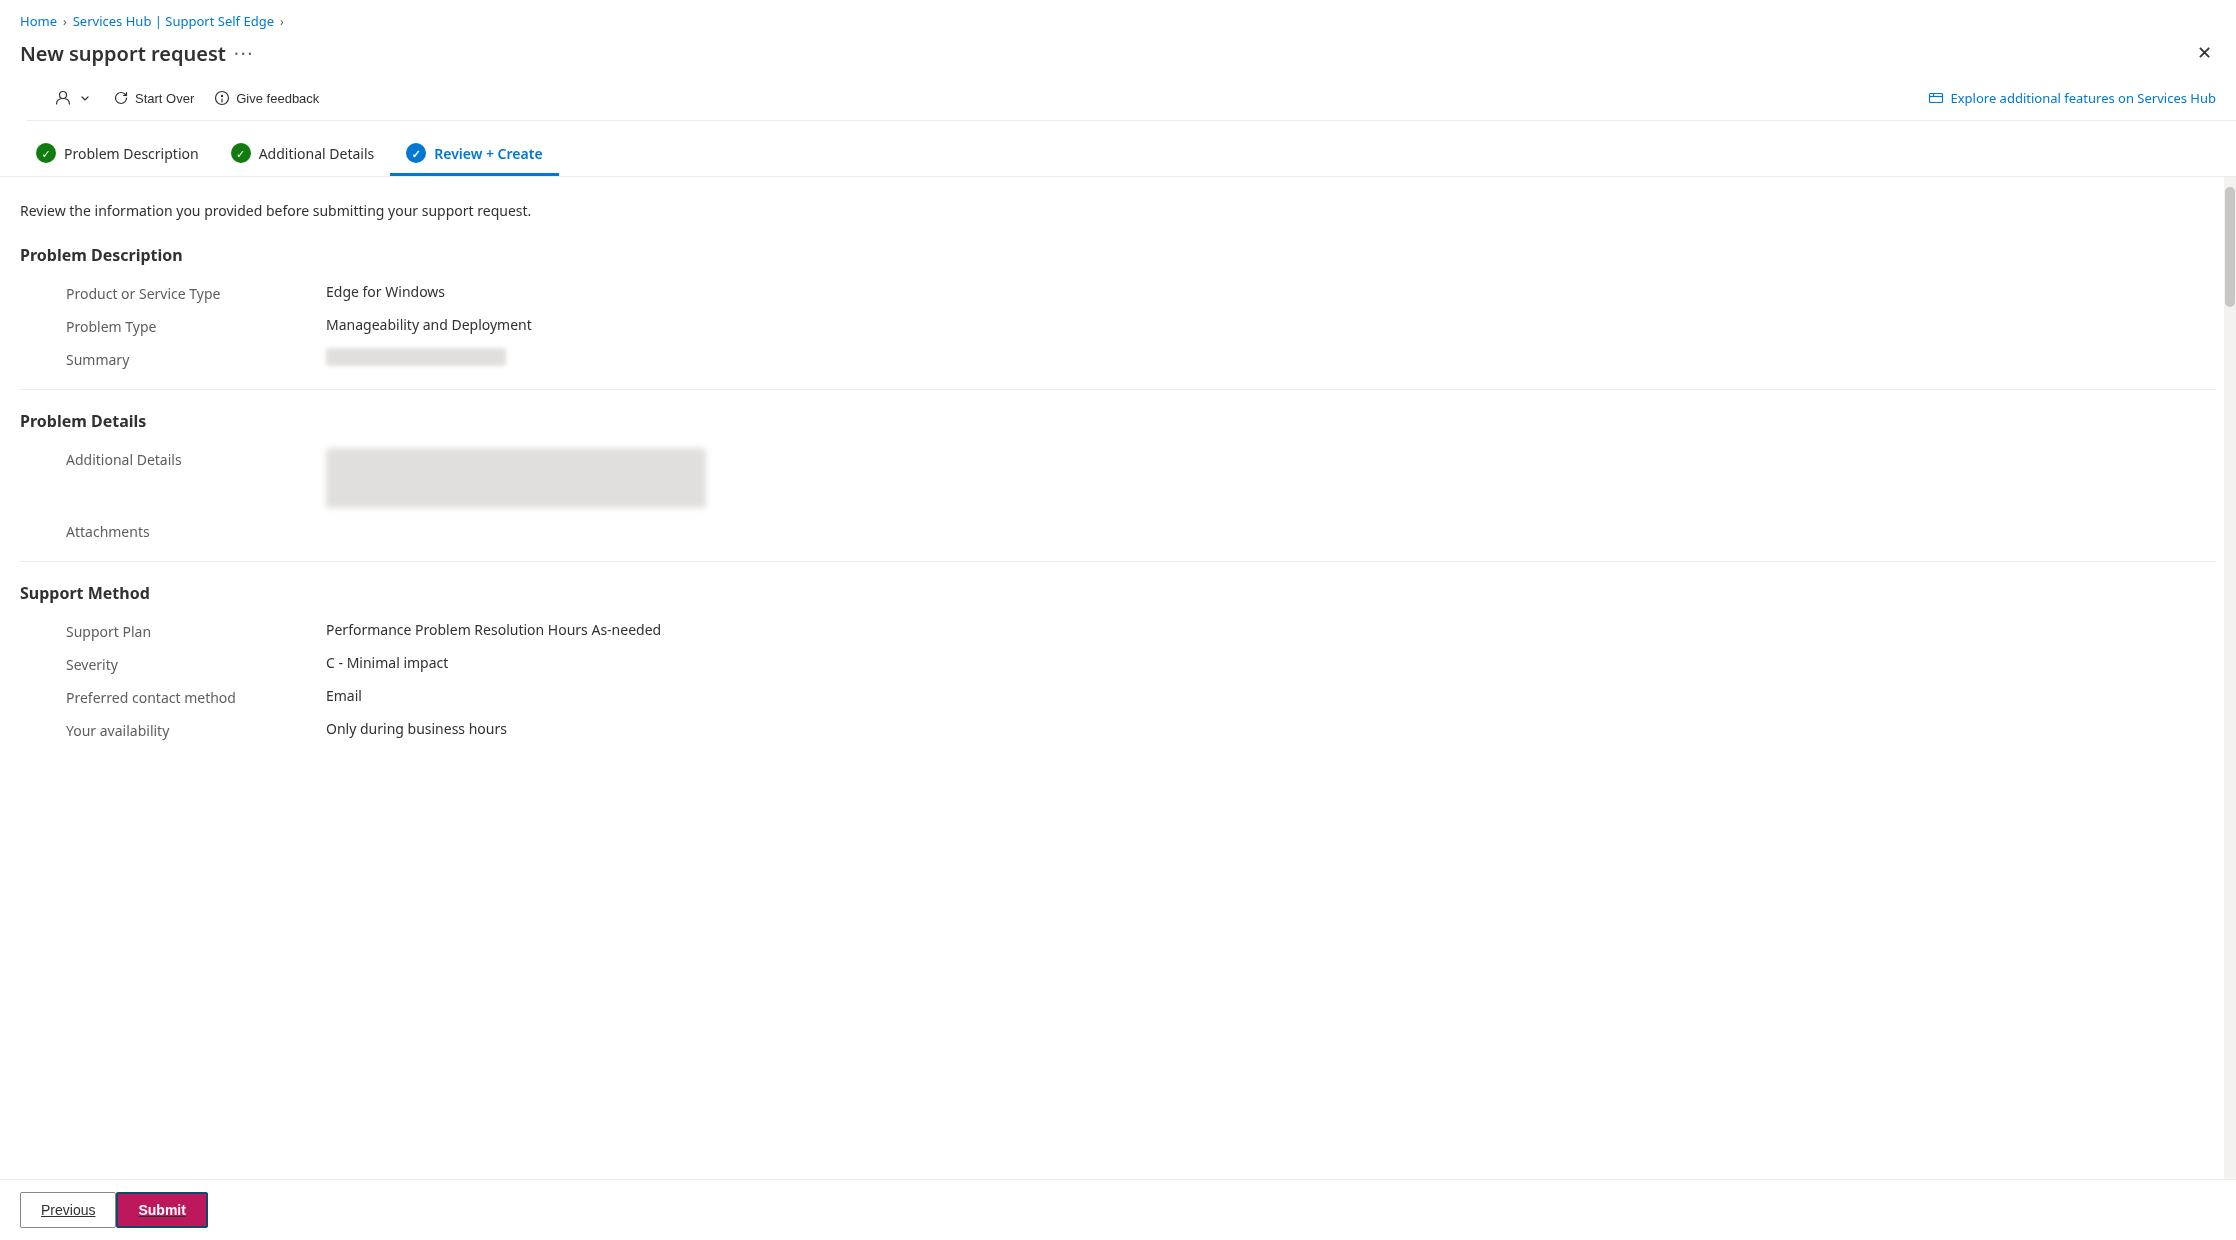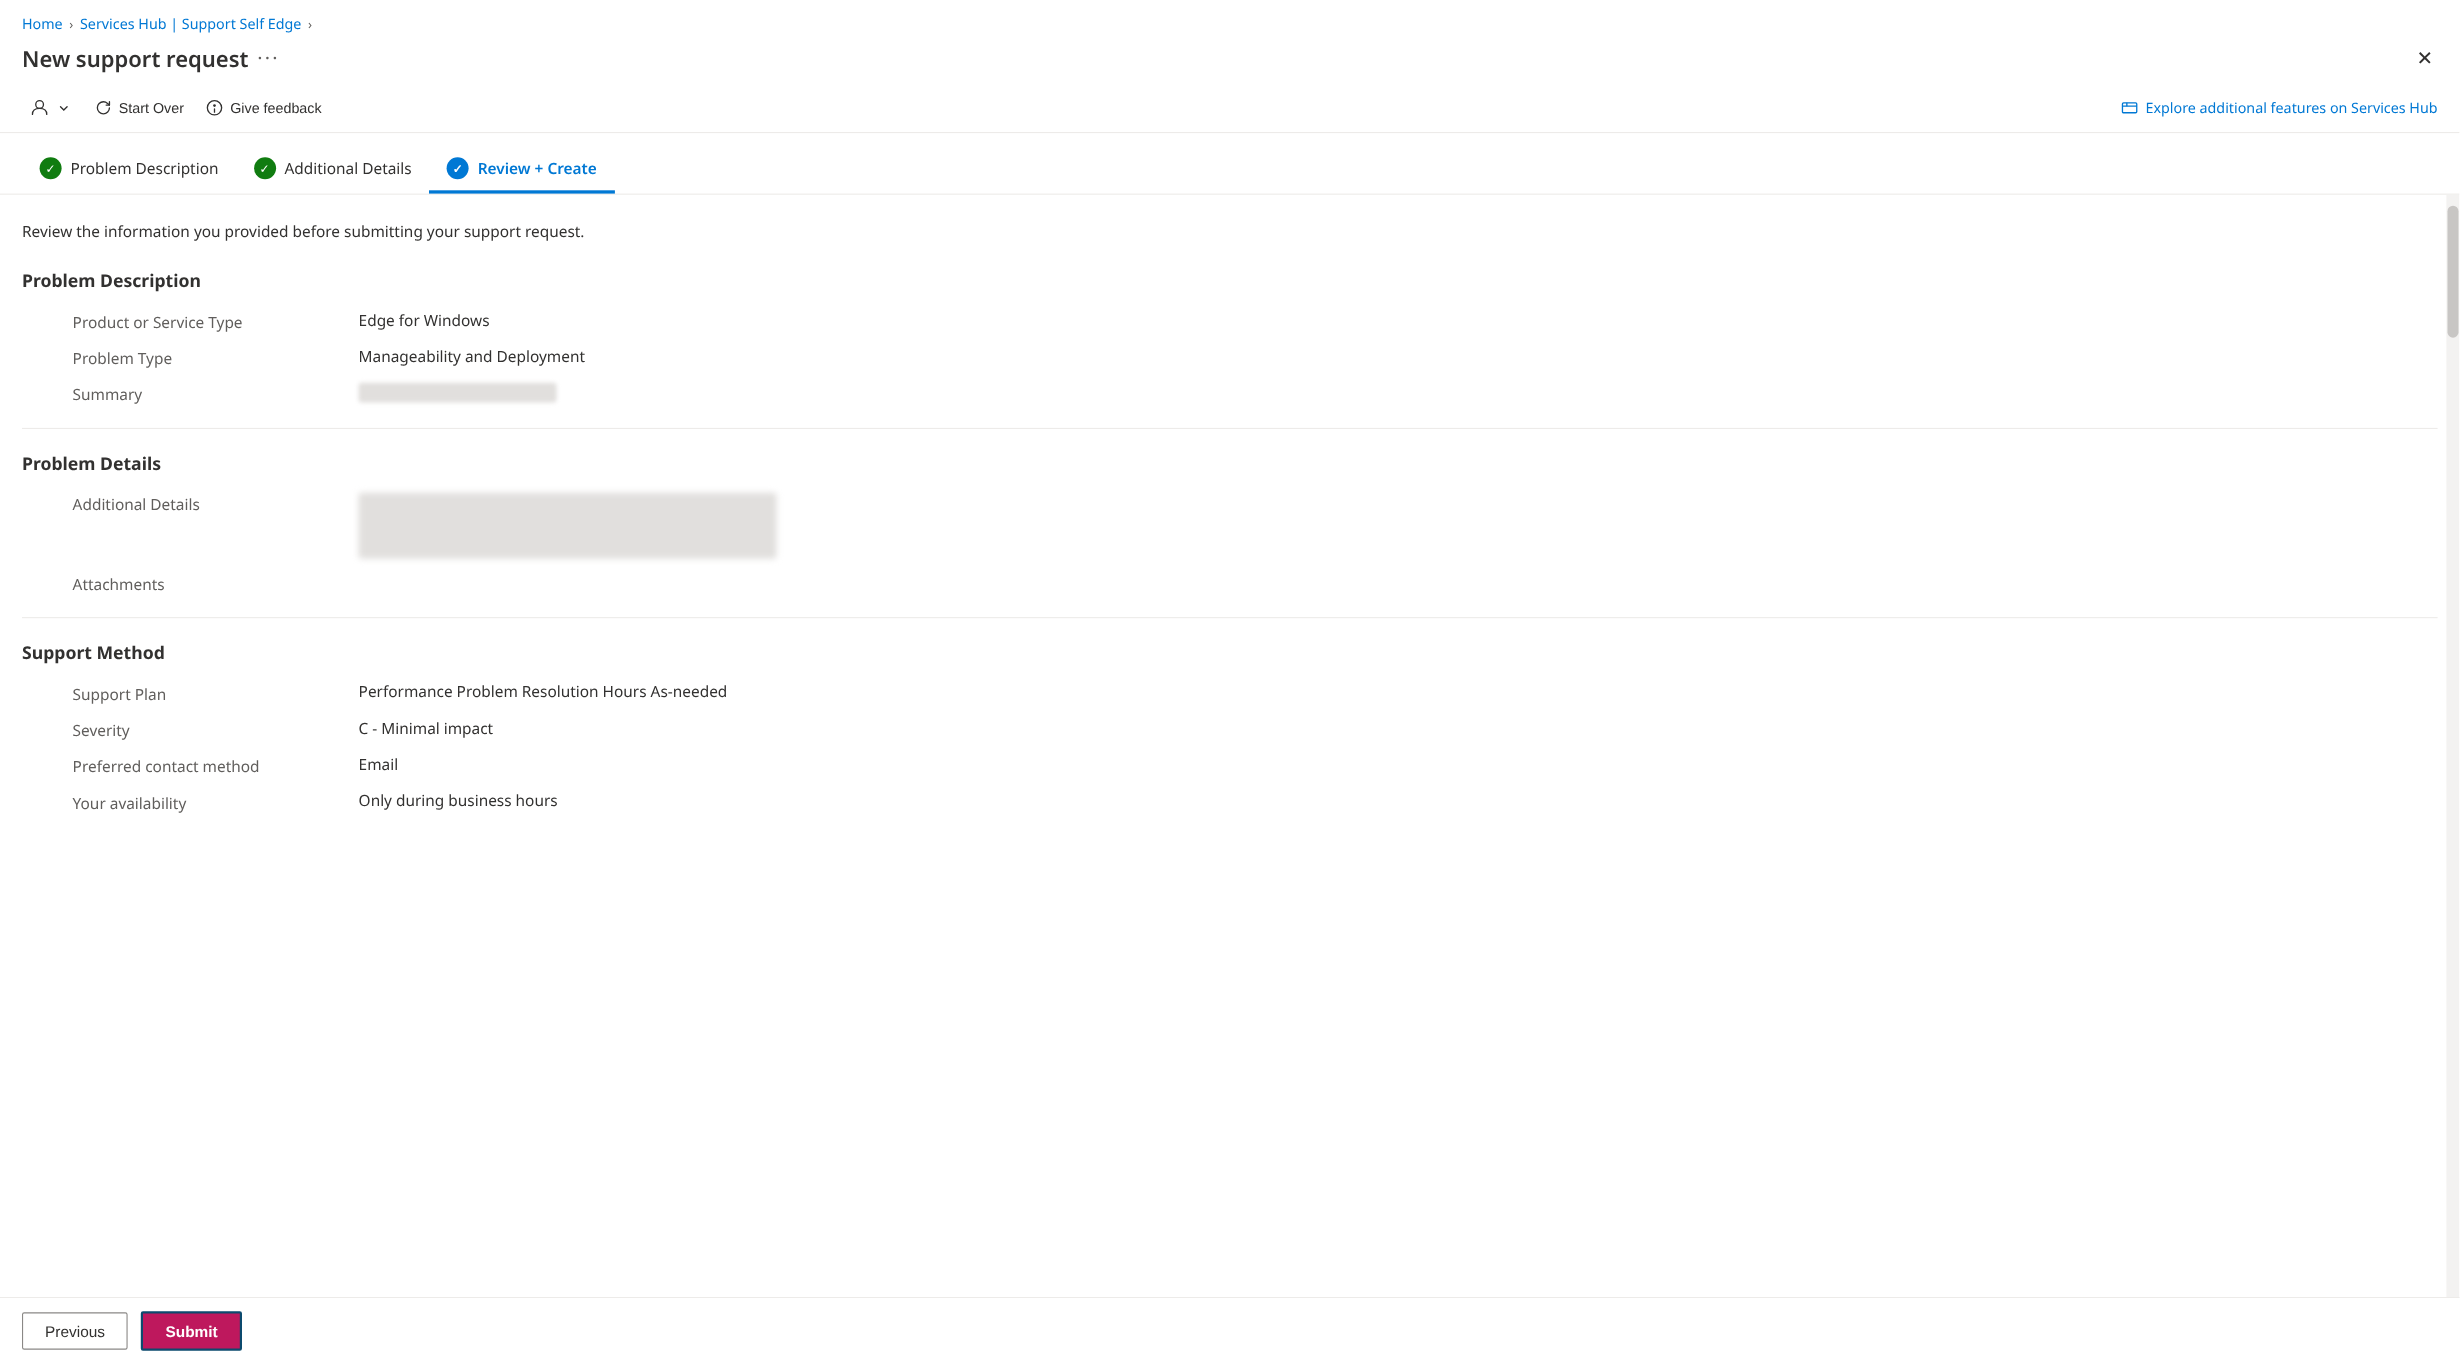--- a/index.html
+++ b/index.html
@@ -71,20 +71,21 @@
       justify-content: center;
     }
 
     
     .toolbar {
       display: flex;
       align-items: center;
       justify-content: space-between;
       padding: 8px 20px;
       border-bottom: 1px solid #edebe9;
+      margin-left: 27px;
     }
     .toolbar-left {
       display: flex;
       align-items: center;
       gap: 4px;
     }
     .toolbar-btn {
       display: flex;
       align-items: center;
       gap: 6px;
@@ -245,26 +246,25 @@
       margin: 20px 0;
     }
 
     
     .footer {
       position: fixed;
       bottom: 0;
       left: 0;
       right: 0;
       display: flex;
-      align-items: center;
-      gap: 12px;
       padding: 12px 20px;
       background: #fff;
       border-top: 1px solid #edebe9;
       z-index: 10;
+      text-decoration: underline;
     }
     .btn-previous {
       padding: 8px 20px;
       background: #fff;
       border: 1px solid #8a8886;
       border-radius: 2px;
       cursor: pointer;
       font-size: 14px;
       color: #323130;
     }

